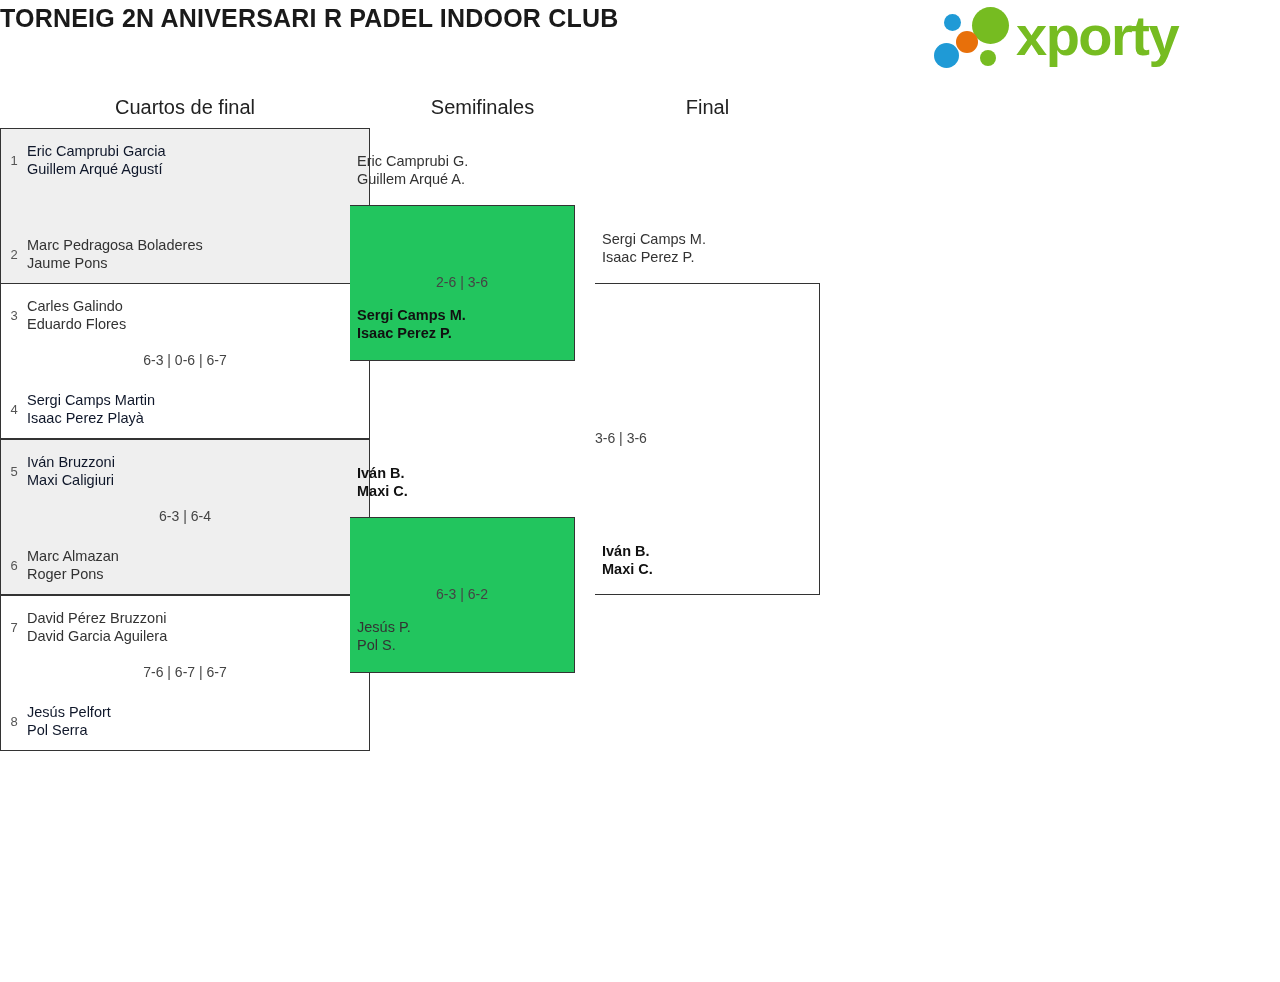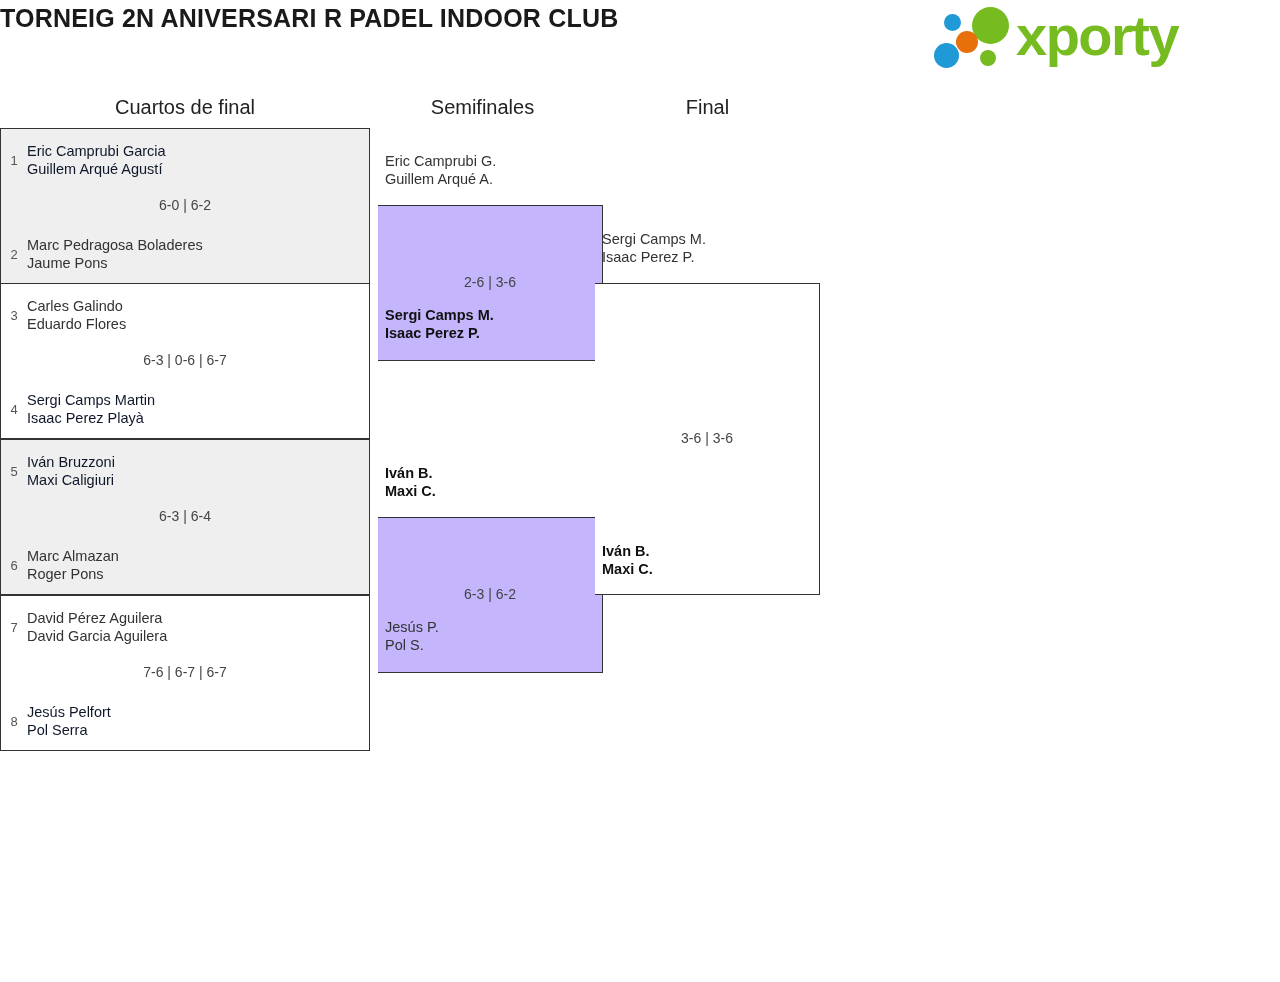--- a/index.html
+++ b/index.html
@@ -142,26 +142,26 @@
     top: 68px;
     width: 100%;
     text-align: center;
     font-size: 14px;
     color: #444444;
   }
 
   
   .sf-box {
     position: absolute;
-    left: 378px;
+    left: 350px;
     width: 225px;
     border: 1px solid #333333;
     border-left: none;
     box-sizing: border-box;
-    background: #c4b5fd;
+    background: #22c55e;
   }
   .sf-1 { top: 77px;  height: 156px; }
   .sf-2 { top: 389px; height: 156px; }
   .sf-entry {
     position: absolute;
     left: 7px;
     font-size: 14.5px;
     line-height: 18px;
     color: #333333;
   }
@@ -198,21 +198,20 @@
     color: #333333;
   }
   .fin-entry.win { font-weight: bold; color: #111111; }
   .fin-top    { top: -54px; }
   .fin-bottom { top: 258px; }
   .fin-score {
     position: absolute;
     left: 0;
     top: 146px;
     width: 100%;
-    text-align: center;
     font-size: 14px;
     color: #444444;
   }
 </style>
 </head>
 <body>
 
 <div class="header">
   <div class="title-block">
     <div class="title-line1">TORNEIG 2N ANIVERSARI R PADEL INDOOR CLUB</div>
@@ -237,21 +236,20 @@
 <div class="bracket">
 
   <div class="qf-block qf-1 shaded">
     <div class="team team-top">
       <span class="seed">1</span>
       <span class="names win">
         <span>Eric Camprubi Garcia</span><br>
         <span>Guillem Arqué Agustí</span>
       </span>
     </div>
-    <div class="score">6-0 | 6-2</div>
     <div class="team team-bottom">
       <span class="seed">2</span>
       <span class="names">
         <span>Marc Pedragosa Boladeres</span><br>
         <span>Jaume Pons</span>
       </span>
     </div>
   </div>
 
   <div class="qf-block qf-2 plain">
@@ -287,21 +285,21 @@
         <span>Marc Almazan</span><br>
         <span>Roger Pons</span>
       </span>
     </div>
   </div>
 
   <div class="qf-block qf-4 plain">
     <div class="team team-top">
       <span class="seed">7</span>
       <span class="names">
-        <span>David Pérez Aguilera</span><br>
+        <span>David Pérez Bruzzoni</span><br>
         <span>David Garcia Aguilera</span>
       </span>
     </div>
     <div class="score">7-6 | 6-7 | 6-7</div>
     <div class="team team-bottom">
       <span class="seed">8</span>
       <span class="names win">
         <span>Jesús Pelfort</span><br>
         <span>Pol Serra</span>
       </span>

